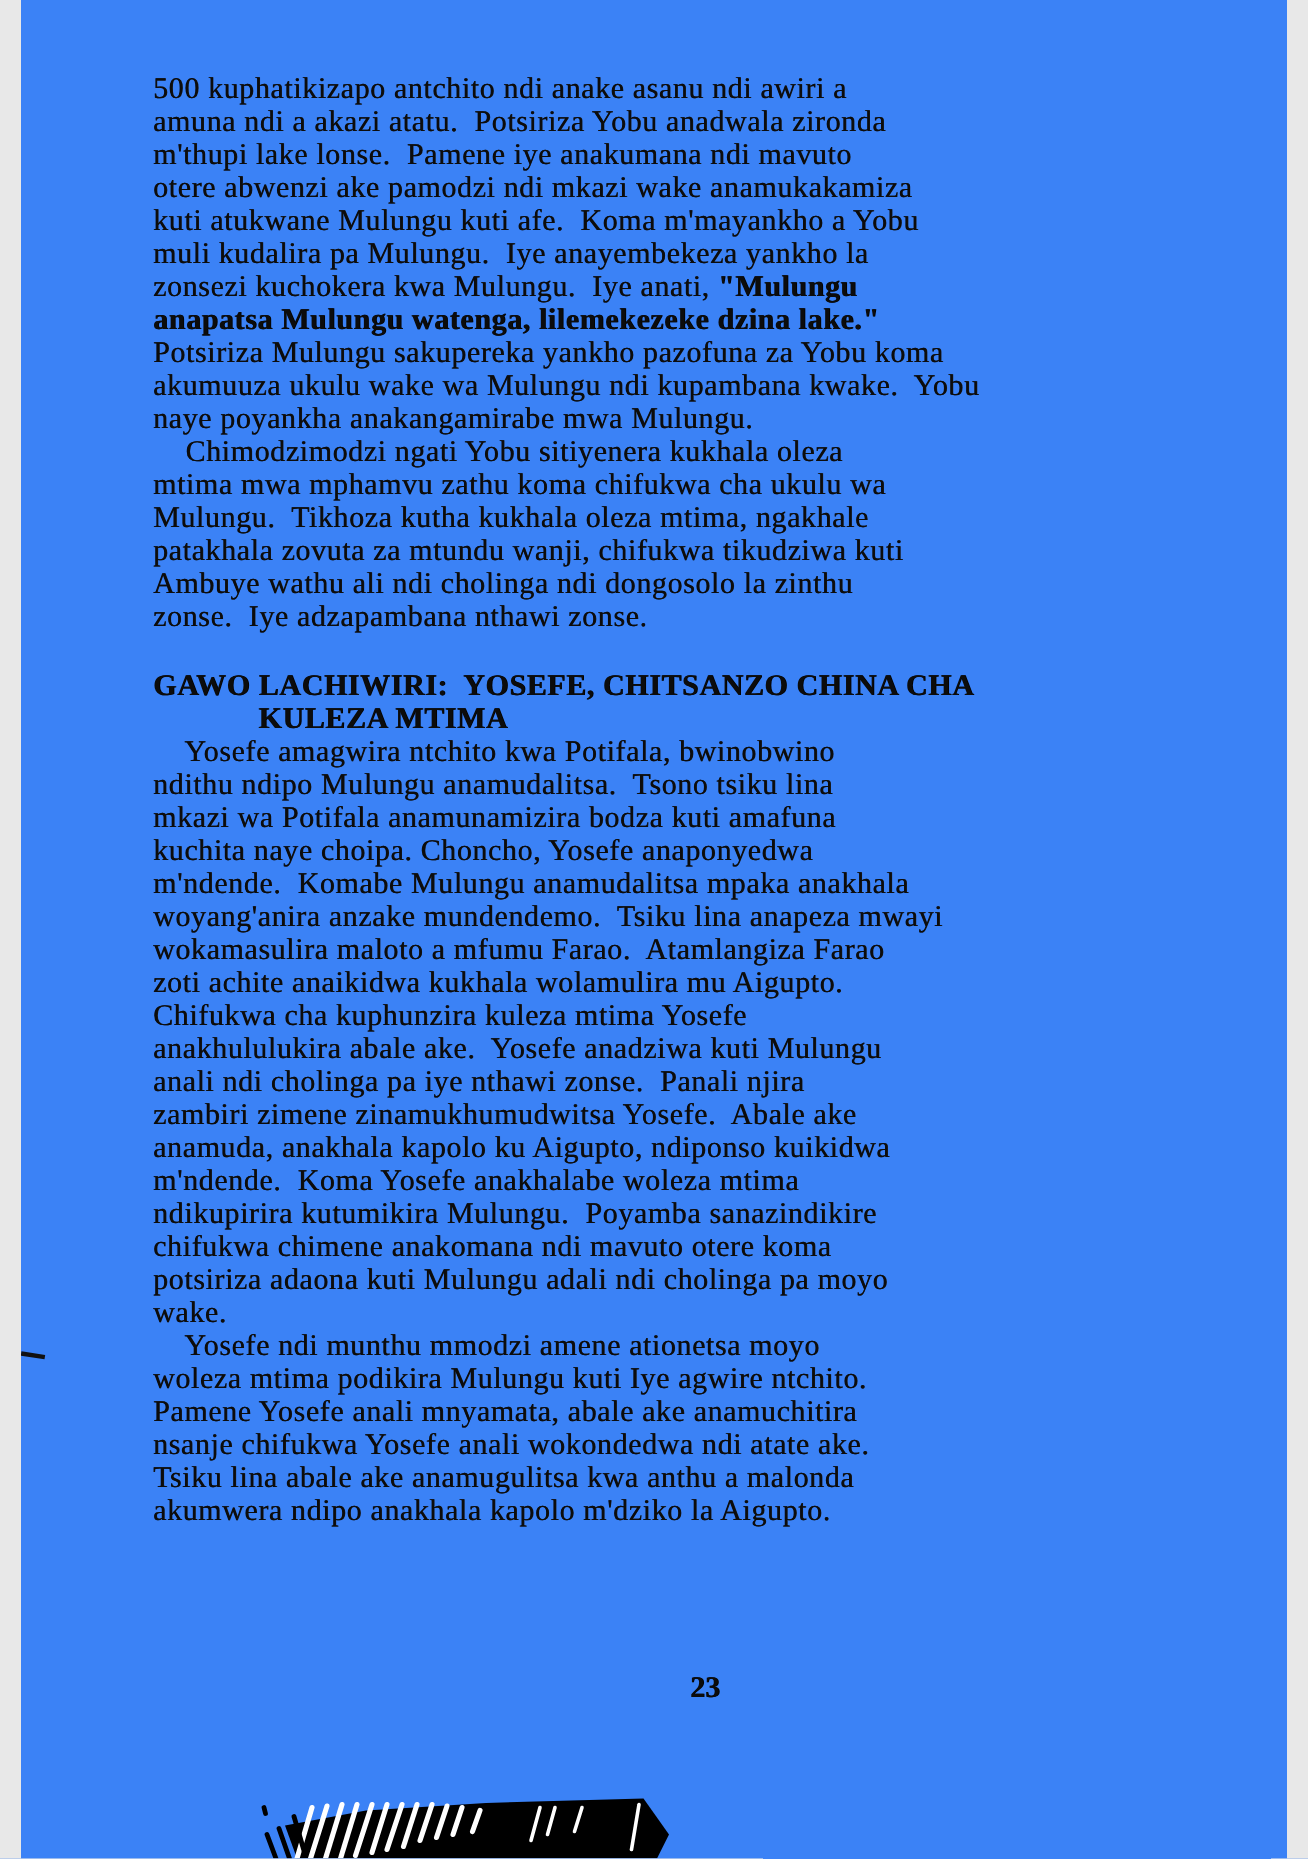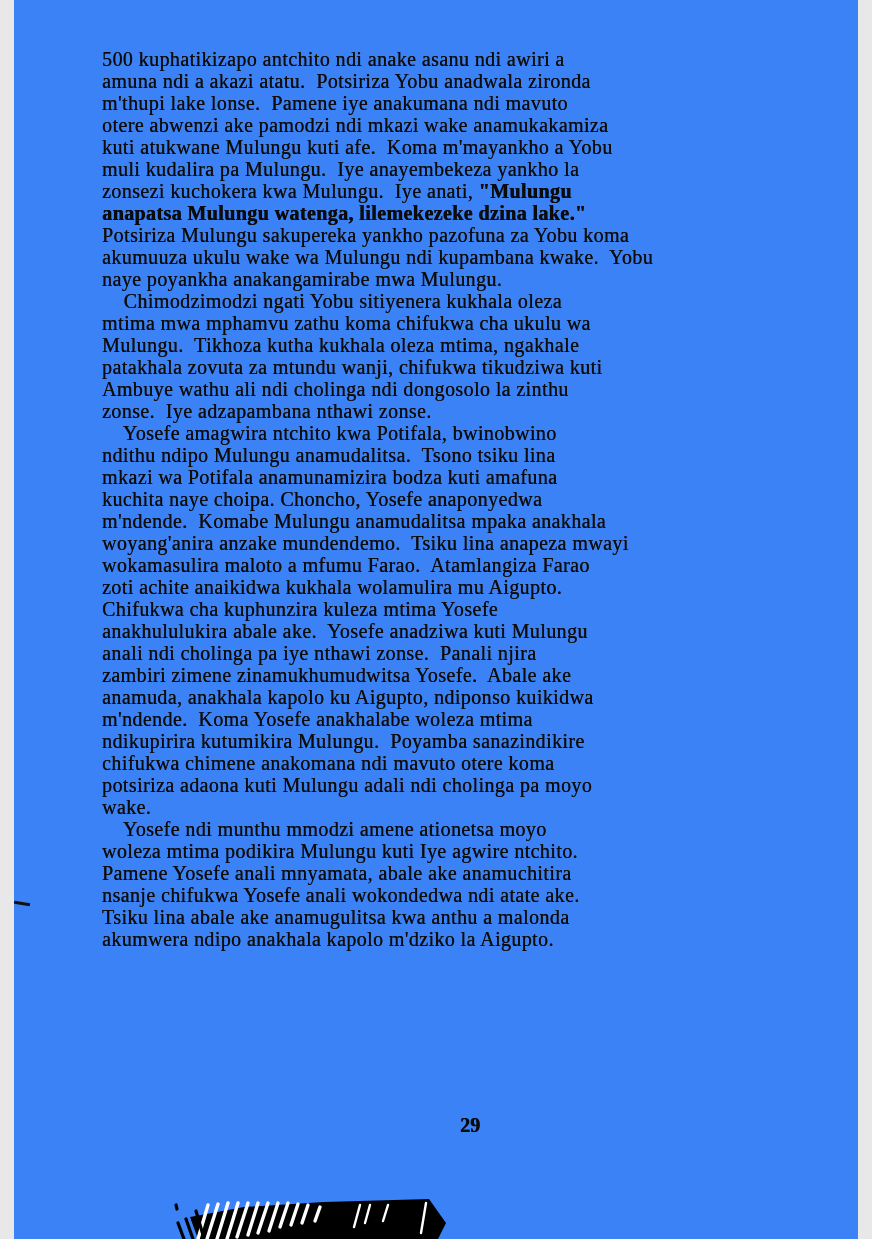--- a/index.html
+++ b/index.html
@@ -78,20 +78,22 @@
 anapatsa Mulungu watenga, lilemekezeke dzina lake."</span><span>
 Potsiriza Mulungu sakupereka yankho pazofuna za Yobu koma
 akumuuza ukulu wake wa Mulungu ndi kupambana kwake.  Yobu
 naye poyankha anakangamirabe mwa Mulungu.</span></p>
     <p class="para">    Chimodzimodzi ngati Yobu sitiyenera kukhala oleza
 mtima mwa mphamvu zathu koma chifukwa cha ukulu wa
 Mulungu.  Tikhoza kutha kukhala oleza mtima, ngakhale
 patakhala zovuta za mtundu wanji, chifukwa tikudziwa kuti
 Ambuye wathu ali ndi cholinga ndi dongosolo la zinthu
 zonse.  Iye adzapambana nthawi zonse.</p>
+    <h2 class="heading">GAWO LACHIWIRI:  YOSEFE, CHITSANZO CHINA CHA
+             KULEZA MTIMA</h2>
     <p class="para">    Yosefe amagwira ntchito kwa Potifala, bwinobwino
 ndithu ndipo Mulungu anamudalitsa.  Tsono tsiku lina
 mkazi wa Potifala anamunamizira bodza kuti amafuna
 kuchita naye choipa. Choncho, Yosefe anaponyedwa
 m'ndende.  Komabe Mulungu anamudalitsa mpaka anakhala
 woyang'anira anzake mundendemo.  Tsiku lina anapeza mwayi
 wokamasulira maloto a mfumu Farao.  Atamlangiza Farao
 zoti achite anaikidwa kukhala wolamulira mu Aigupto.
 Chifukwa cha kuphunzira kuleza mtima Yosefe
 anakhululukira abale ake.  Yosefe anadziwa kuti Mulungu
@@ -104,21 +106,21 @@
 potsiriza adaona kuti Mulungu adali ndi cholinga pa moyo
 wake.</p>
     <p class="para">    Yosefe ndi munthu mmodzi amene ationetsa moyo
 woleza mtima podikira Mulungu kuti Iye agwire ntchito.
 Pamene Yosefe anali mnyamata, abale ake anamuchitira
 nsanje chifukwa Yosefe anali wokondedwa ndi atate ake.
 Tsiku lina abale ake anamugulitsa kwa anthu a malonda
 akumwera ndipo anakhala kapolo m'dziko la Aigupto.</p>
   </div>
 
-  <div class="page-number">29</div>
+  <div class="page-number">23</div>
 
   <svg class="smudge" width="290" height="46" viewBox="0 0 290 46" xmlns="http://www.w3.org/2000/svg">
 
     <polygon points="16,24 70,14 150,9 255,6 272,30 264,46 24,46" fill="#000"></polygon>
 
     <g stroke="#ffffff" stroke-width="3.4" stroke-linecap="round">
       <line x1="34" y1="12" x2="24" y2="46"></line>
       <line x1="44" y1="11" x2="33" y2="46"></line>
       <line x1="54" y1="10" x2="43" y2="46"></line>
       <line x1="64" y1="10" x2="53" y2="46"></line>

